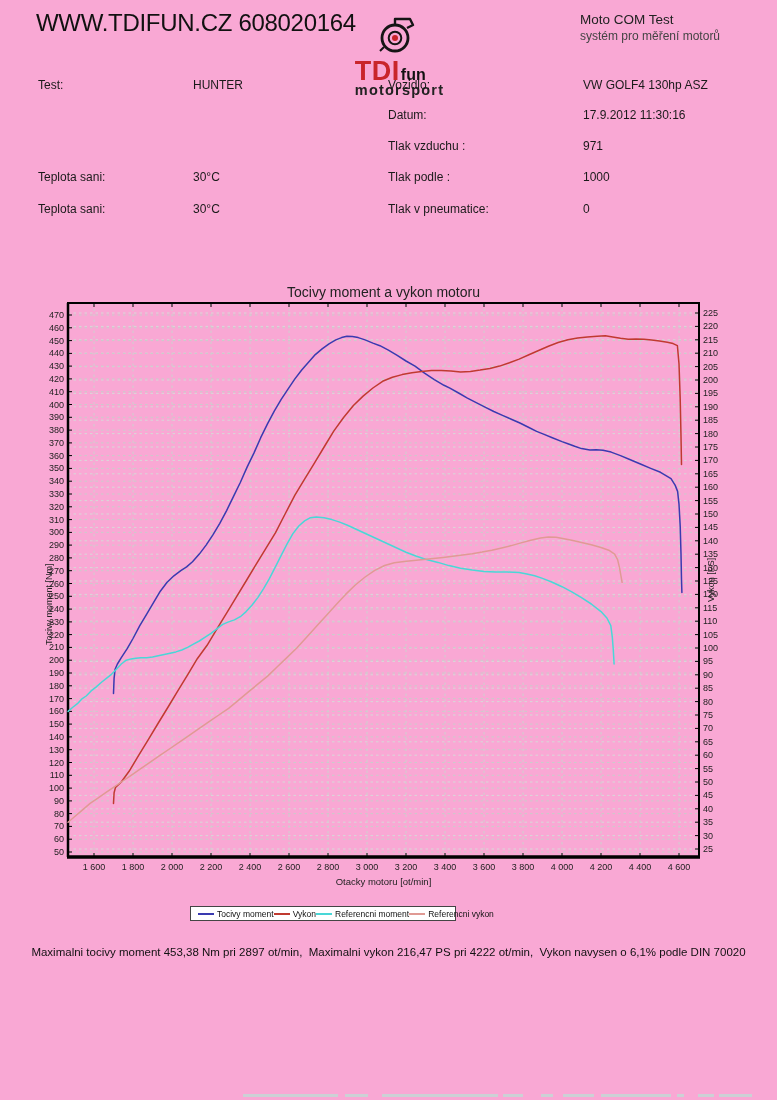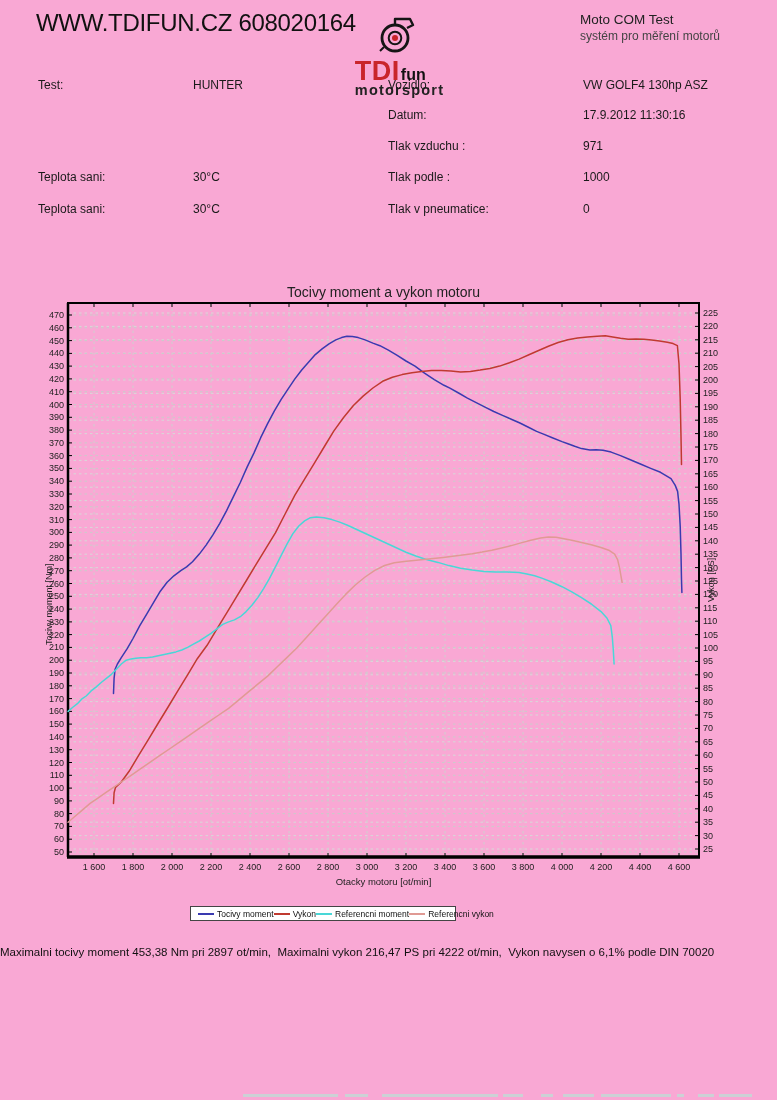--- a/index.html
+++ b/index.html
@@ -34,21 +34,21 @@
   #xaxis-title{left:68px;width:631px;top:876px;text-align:center;font-size:9.5px;color:#222;}
   #yl-title{left:44px;top:578px;font-size:9px;color:#222;transform:rotate(-90deg);transform-origin:left top;white-space:nowrap;}
   #yr-title{left:706px;top:602px;font-size:9px;color:#222;transform:rotate(-90deg);transform-origin:left top;white-space:nowrap;}
   
   #legend{left:190px;top:906px;width:266px;height:15px;border:1px solid #444;background:#fff;
           display:flex;align-items:center;justify-content:space-between;padding:0 7px;box-sizing:border-box;}
   .legend-item{display:flex;align-items:center;white-space:nowrap;text-align:right;}
   .swatch{width:16px;height:2px;margin-right:3px;}
   .legend-label{font-size:8.5px;color:#111;}
   
-  #result{left:0;width:777px;top:946px;font-size:11.5px;color:#111;white-space:nowrap;}
+  #result{left:0;width:777px;top:946px;text-align:center;font-size:11.5px;color:#111;white-space:nowrap;}
   .foot-seg{top:1094px;height:3px;background:#ccd1d5;}
 </style>
 </head>
 <body>
 
 <div id="page">
 
   <div class="abs" id="hdr-title">WWW.TDIFUN.CZ 608020164</div>
 
   <div class="abs" id="logo">

